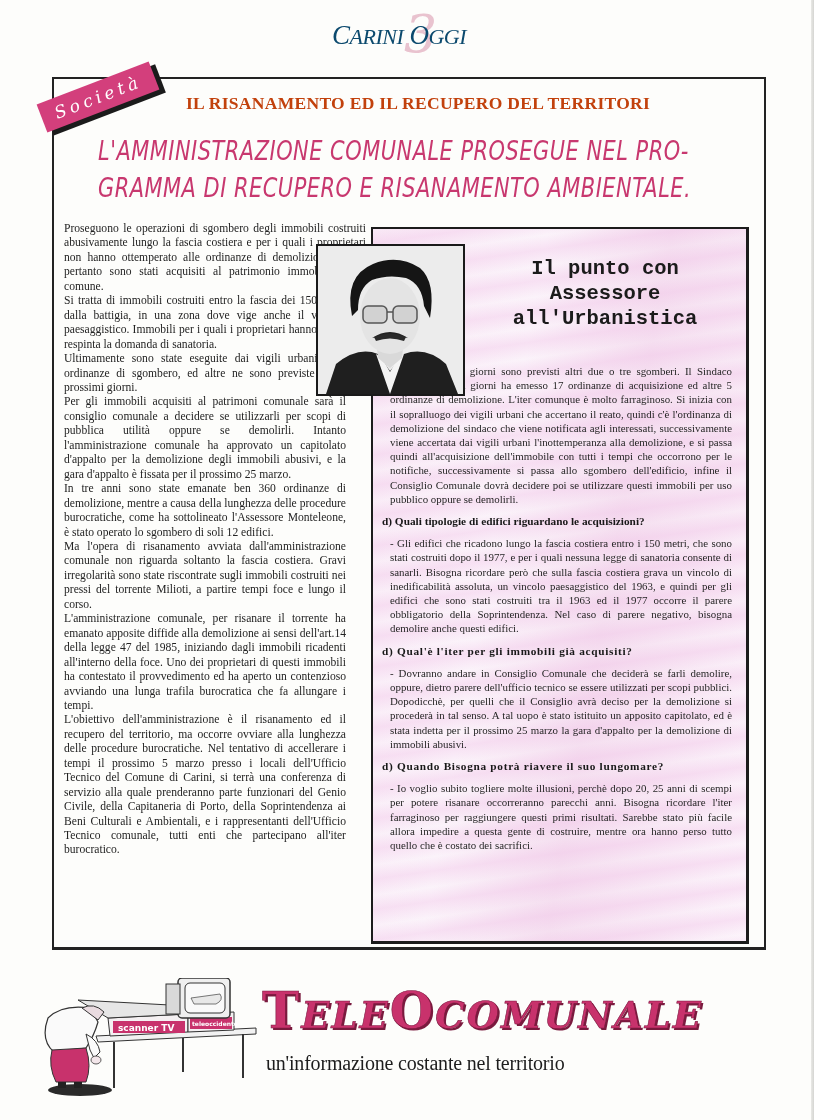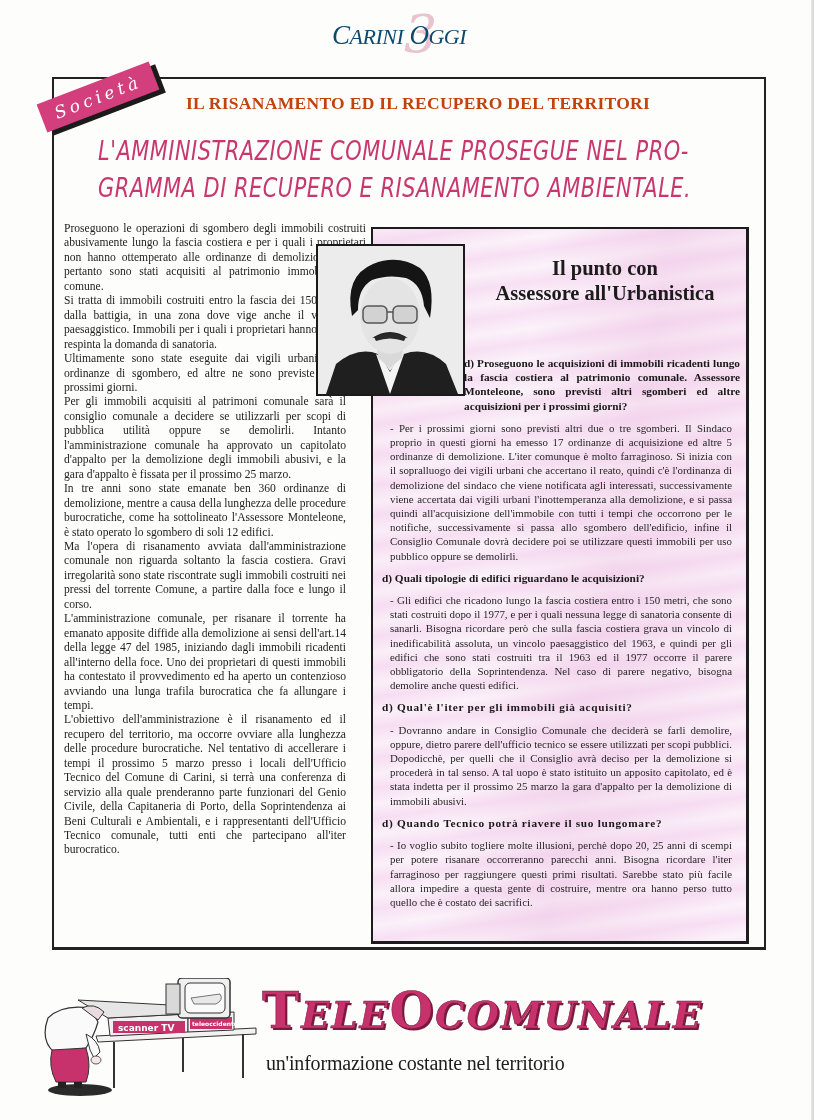--- a/index.html
+++ b/index.html
@@ -80,21 +80,21 @@
     background:
       repeating-linear-gradient(172deg, rgba(240,190,230,0.0) 0px, rgba(240,190,230,0.35) 14px, rgba(255,255,255,0.0) 30px),
       linear-gradient(100deg, #f9eaf6 0%, #fbf3fa 35%, #f5dff0 60%, #fcf4fb 100%);
   }
   .photo {
     position: absolute; left: 316px; top: 244px; width: 145px; height: 148px;
     border: 2px solid #1a1a1a; background: #f2f2f2; z-index: 2; overflow: hidden;
   }
   .interview-title {
     position: absolute; left: 475px; top: 256px; width: 260px;
-    text-align: center; font-family: Liberation Serif, serif; font-weight: bold;
+    text-align: center; font-family: Liberation Mono, monospace; font-weight: bold;
     font-size: 20.5px; line-height: 25px; color: #1b1b1b;
   }
   .interview-body {
     position: absolute; left: 382px; top: 356px; width: 358px;
     font-family: "Liberation Serif", serif; font-size: 10.9px;
     line-height: 14.2px; color: #262626; text-align: justify;
   }
   .interview-body .q {
     font-weight: bold; font-size: 11.3px; color: #181818; margin: 0;
   }
@@ -147,21 +147,21 @@
   <div>L'AMMINISTRAZIONE COMUNALE PROSEGUE NEL PRO-</div>
   <div>GRAMMA DI RECUPERO E RISANAMENTO AMBIENTALE.</div>
 </div>
 
 <div class="left-col">
   <p class="top">Proseguono le operazioni di sgombero degli immobili costruiti abusivamente lungo la fascia costiera e per i quali i proprietari non hanno ottemperato alle ordinanze di demolizione, e che pertanto sono stati acquisiti al patrimonio immobiliare del comune.</p>
   <p>Si tratta di immobili costruiti entro la fascia dei 150 metri dalla battigia, in una zona dove vige anche il vincolo paesaggistico. Immobili per i quali i proprietari hanno avuto respinta la domanda di sanatoria.</p>
   <p>Ultimamente sono state eseguite dai  vigili urbani  sette ordinanze di sgombero, ed altre ne sono previste per  i prossimi  giorni.</p>
   <p>Per gli immobili acquisiti al patrimoni comunale sarà il consiglio comunale a decidere se utilizzarli per scopi di pubblica utilità oppure se demolirli. Intanto l'amministrazione comunale ha approvato un capitolato d'appalto per la demolizione degli immobili abusivi, e la gara d'appalto è fissata per il prossimo 25 marzo.</p>
   <p>In tre anni sono state emanate ben 360 ordinanze di demolizione, mentre a causa della lunghezza delle procedure burocratiche, come ha sottolineato l'Assessore Monteleone, è stato operato lo sgombero di soli 12 edifici.</p>
-  <p>Ma l'opera di risanamento avviata dall'amministrazione comunale non riguarda soltanto la fascia costiera. Gravi irregolarità  sono state riscontrate sugli  immobili costruiti nei pressi del torrente Comune, a partire dalla foce e lungo il corso.</p>
+  <p>Ma l'opera di risanamento avviata dall'amministrazione comunale non riguarda soltanto la fascia costiera. Gravi irregolarità  sono state riscontrate sugli  immobili costruiti nei pressi del torrente Milioti, a partire tempi foce e lungo il corso.</p>
   <p>L'amministrazione comunale, per risanare il torrente ha emanato apposite diffide alla demolizione ai sensi dell'art.14 della legge 47 del 1985, iniziando dagli immobili ricadenti all'interno della foce. Uno dei proprietari  di questi  immobili ha contestato il provvedimento ed ha aperto un contenzioso avviando una lunga trafila burocratica che fa allungare i tempi.</p>
   <p>L'obiettivo dell'amministrazione è il risanamento ed il recupero del territorio, ma occorre ovviare alla lunghezza delle procedure burocratiche. Nel tentativo di accellerare i tempi il prossimo 5 marzo presso i locali dell'Ufficio Tecnico del Comune di Carini, si terrà una conferenza di servizio alla quale prenderanno parte funzionari del Genio Civile, della Capitaneria di Porto, della Soprintendenza ai Beni Culturali e Ambientali, e i rappresentanti dell'Ufficio Tecnico comunale, tutti enti che partecipano all'iter burocratico.</p>
 </div>
 
 <div class="interview"></div>
 
 <div class="photo" title="Portrait of Giovì Monteleone">
   <svg width="145" height="148" viewBox="0 0 145 148">
     <rect x="0" y="0" width="145" height="148" fill="#ececec"></rect>
 
@@ -183,27 +183,26 @@
     <path d="M56 91 Q72 84 88 91 L86 95 Q72 90 58 95 Z" fill="#2a2a2a"></path>
   </svg>
 </div>
 
 <div class="interview-title">
   <div>Il punto con</div>
   <div>Assessore all'Urbanistica</div>
 </div>
 
 <div class="interview-body">
-  <p class="q first">d) Proseguono le acquisizioni di immobili ricadenti lungo la fascia costiera al patrimonio comunale. Assessore Monteleone, sono previsti altri sgomberi ed altre acquisizioni per i prossimi giorni?</p>
   <p class="a">- Per i prossimi giorni sono previsti altri due o tre sgomberi. Il Sindaco proprio in questi giorni ha emesso 17 ordinanze di acquisizione ed altre 5 ordinanze di demolizione. L'iter comunque è molto farraginoso. Si inizia con il sopralluogo dei vigili urbani che accertano il reato, quindi c'è l'ordinanza di demolizione del sindaco che viene notificata agli interessati, successivamente viene accertata dai vigili urbani l'inottemperanza alla demolizione, e si passa quindi all'acquisizione dell'immobile con tutti i tempi che occorrono per le notifiche, successivamente si passa allo sgombero dell'edificio, infine il Consiglio Comunale dovrà decidere poi se utilizzare questi immobili per uso pubblico oppure se demolirli.</p>
   <p class="q">d) Quali tipologie di edifici riguardano le acquisizioni?</p>
   <p class="a">- Gli  edifici che ricadono lungo la fascia costiera entro i 150 metri, che sono stati costruiti  dopo il 1977, e per i quali nessuna legge di sanatoria consente di sanarli. Bisogna ricordare però che sulla fascia costiera  grava un vincolo di inedificabilità assoluta, un vincolo paesaggistico del 1963, e quindi per  gli edifici che sono stati costruiti tra il 1963 ed il 1977 occorre il parere obbligatorio della Soprintendenza. Nel caso di parere negativo, bisogna demolire anche questi edifici.</p>
   <p class="q wide">d) Qual'è l'iter  per gli immobili già acquisiti?</p>
   <p class="a">- Dovranno andare in Consiglio Comunale che deciderà se farli demolire, oppure, dietro parere dell'ufficio tecnico se essere utilizzati per scopi pubblici. Dopodicchè, per quelli che il Consiglio avrà deciso per la demolizione si procederà in tal senso. A tal uopo è stato istituito un apposito capitolato, ed è stata indetta per il prossimo 25 marzo la gara d'appalto per la demolizione di immobili abusivi.</p>
-  <p class="q wide">d) Quando Tecnico  potrà riavere il suo lungomare?</p>
+  <p class="q wide">d) Quando Bisogna  potrà riavere il suo lungomare?</p>
   <p class="a">- Io voglio subito togliere molte illusioni, perchè dopo 20, 25 anni di scempi per potere risanare occorreranno parecchi anni. Bisogna ricordare l'iter farraginoso per raggiungere questi primi risultati. Sarebbe stato più facile allora impedire a questa gente di  costruire, mentre ora hanno perso tutto quello che è costato dei sacrifici.</p>
 </div>
 
 <div class="ad-illus">
   <svg width="220" height="120" viewBox="0 0 220 120">
 
     <ellipse cx="42" cy="112" rx="32" ry="6" fill="#2a2a2a"></ellipse>
 
     <polygon points="58,58 218,50 218,56 60,64" fill="#f2f2f2" stroke="#333" stroke-width="1"></polygon>
     <line x1="76" y1="64" x2="76" y2="110" stroke="#333" stroke-width="2"></line>

